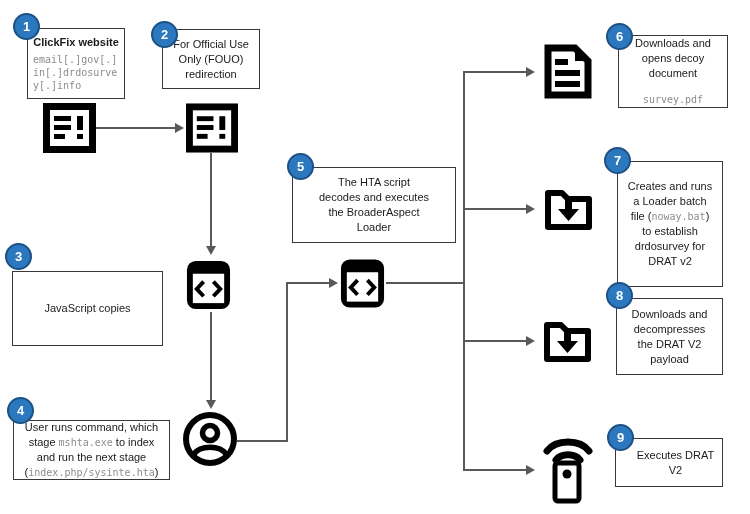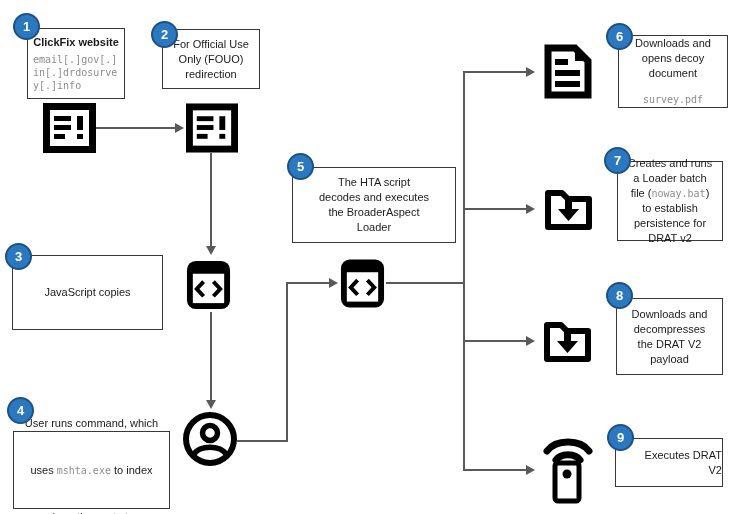--- a/index.html
+++ b/index.html
@@ -1,21 +1,21 @@
 <!DOCTYPE html>
 <html><head>
 <meta charset="utf-8">
 <style>
   html,body{margin:0;padding:0;background:#fff;}
   #canvas{position:relative;width:750px;height:514px;background:#fff;overflow:hidden;
           font-family:"Liberation Sans",sans-serif;}
   .nbox{position:absolute;background:#fff;border:1.5px solid #383838;box-sizing:border-box;
         display:flex;flex-direction:column;justify-content:center;align-items:center;
         text-align:center;z-index:2;}
-  .nbox.leftalign{align-items:flex-end;text-align:left;padding-left:13px;}
+  .nbox.leftalign{align-items:center;text-align:left;padding-left:13px;}
   .numc{position:absolute;width:27px;height:27px;border-radius:50%;background:#2B78BE;
         border:2px solid #1D5186;box-sizing:border-box;color:#fff;font-weight:700;
         font-size:13px;display:flex;align-items:center;justify-content:center;z-index:3;}
   .ln{display:block;font-size:11px;line-height:15px;color:#1a1a1a;}
   .bold{font-weight:700;}
   .mono{font-family:"DejaVu Sans Mono",monospace;font-size:10px;color:#8C8C8C;margin-top:12px;}
   .s1mono{width:86px;word-break:break-all;line-height:13px;margin-top:3px;text-align:left;}
   .hline,.vline{position:absolute;background:#595959;z-index:1;}
   .hline{height:2px;}
   .vline{width:2px;}
@@ -138,54 +138,55 @@
   </div>
   <div class="numc" style="left:13px;top:13px;">1</div>
 
   <div class="nbox" style="left:162px;top:29px;width:98px;height:60px;">
     <span class="ln">For Official Use</span>
     <span class="ln">Only (FOUO)</span>
     <span class="ln">redirection</span>
   </div>
   <div class="numc" style="left:151px;top:21px;">2</div>
 
-  <div class="nbox" style="left:12px;top:255px;width:151px;height:75px;">
+  <div class="nbox" style="left:12px;top:271px;width:151px;height:75px;">
     <span class="ln">JavaScript copies</span>
   </div>
   <div class="numc" style="left:5px;top:243px;">3</div>
 
-  <div class="nbox" style="left:13px;top:431px;width:157px;height:78px;gap:32px;">
+  <div class="nbox" style="left:13px;top:420px;width:157px;height:60px;">
     <span class="ln">User runs command, which</span>
-    <span class="ln"><span>uses </span><span class="mono">mshta.exe</span><span> to index</span></span>
+    <span class="ln"><span>stage </span><span class="mono">mshta.exe</span><span> to index</span></span>
     <span class="ln">and run the next stage</span>
+    <span class="ln"><span>(</span><span class="mono">index.php/sysinte.hta</span><span>)</span></span>
   </div>
   <div class="numc" style="left:7px;top:397px;">4</div>
 
   <div class="nbox" style="left:292px;top:167px;width:164px;height:76px;">
     <span class="ln">The HTA script</span>
     <span class="ln">decodes and executes</span>
     <span class="ln">the BroaderAspect</span>
     <span class="ln">Loader</span>
   </div>
   <div class="numc" style="left:287px;top:153px;">5</div>
 
   <div class="nbox" style="left:618px;top:35px;width:110px;height:73px;">
     <span class="ln">Downloads and</span>
     <span class="ln">opens decoy</span>
     <span class="ln">document</span>
     <span class="ln mono" style="line-height:14px;">survey.pdf</span>
   </div>
   <div class="numc" style="left:606px;top:23px;">6</div>
 
-  <div class="nbox" style="left:617px;top:161px;width:106px;height:80px;">
+  <div class="nbox" style="left:617px;top:161px;width:106px;height:126px;">
     <span class="ln">Creates and runs</span>
     <span class="ln">a Loader batch</span>
     <span class="ln"><span>file (</span><span class="mono">noway.bat</span><span>)</span></span>
     <span class="ln">to establish</span>
-    <span class="ln">persistence for</span>
+    <span class="ln">drdosurvey for</span>
     <span class="ln">DRAT v2</span>
   </div>
   <div class="numc" style="left:604px;top:147px;">7</div>
 
   <div class="nbox" style="left:616px;top:298px;width:107px;height:77px;">
     <span class="ln">Downloads and</span>
     <span class="ln">decompresses</span>
     <span class="ln">the DRAT V2</span>
     <span class="ln">payload</span>
   </div>

